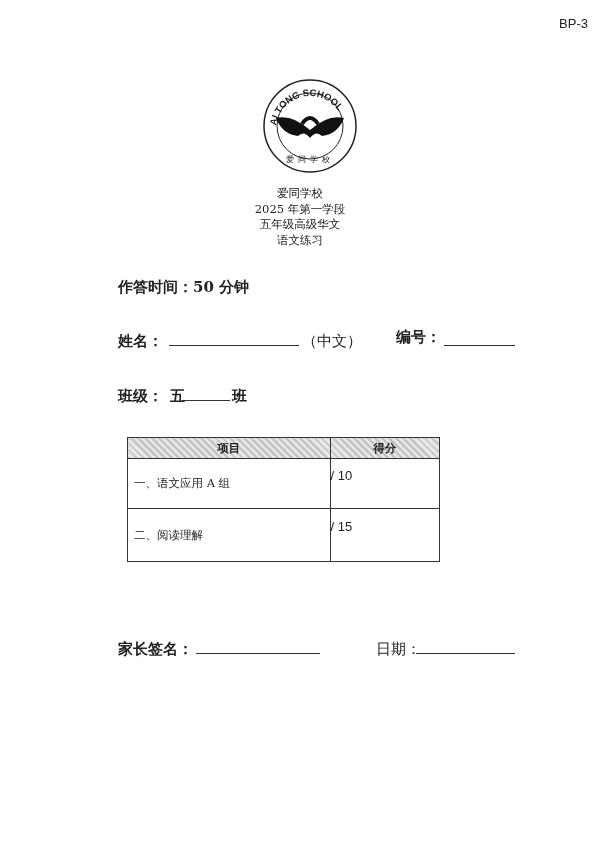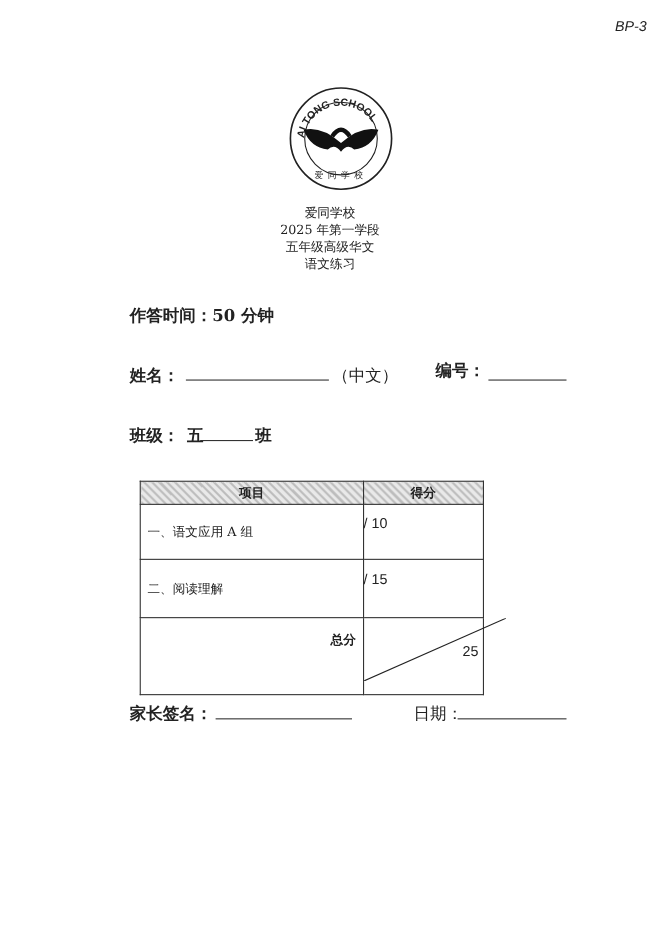--- a/index.html
+++ b/index.html
@@ -1,19 +1,19 @@
 <!DOCTYPE html>
 <html><head>
 <meta charset="utf-8">
 <style>
   html, body { margin:0; padding:0; }
   body { width:600px; height:849px; background:#ffffff; position:relative; overflow:hidden;
          font-family:"DejaVu Sans", sans-serif; color:#222; }
   .abs { position:absolute; }
-  .code { right:12px; top:16px; font-family:"Liberation Sans", sans-serif; font-size:13px; color:#222;font-style:italic; }
+  .code { right:12px; top:16px; font-family:"Liberation Sans", sans-serif; font-size:13px; color:#222; }
   .logo { left:262px; top:78px; width:96px; height:96px; }
   .title-block { left:0; width:600px; top:186px; text-align:center; font-family:"DejaVu Serif", serif; font-size:11.5px; line-height:15.5px; color:#222; }
   .lbl { font-family:"DejaVu Serif", serif; font-weight:bold; font-size:15px; color:#222; white-space:nowrap;text-align:right; }
   .line { border-bottom:1px solid #333; height:0; }
   table.score { position:absolute; left:127px; top:437px; width:313px; border-collapse:collapse; font-family:"DejaVu Serif", serif; font-size:11.5px; }
   table.score td { border:1px solid #333; padding:0; }
   .hdr td { height:20px; background:#d8d8d8; text-align:center; font-weight:bold;
             background-image: repeating-linear-gradient(45deg, #bdbdbd 0 2px, #e9e9e9 2px 5px); }
   .r1 td { height:40px; } .r2 td { height:42px; } .r3 td { height:57px; }
   .item { padding-left:6px !important; }
@@ -71,28 +71,19 @@
     <td>得分</td>
   </tr>
   <tr class="r1">
     <td class="item">一、语文应用 A 组</td>
     <td class="score-cell" style="padding-top:9px !important;">/ 10</td>
   </tr>
   <tr class="r2">
     <td class="item">二、阅读理解</td>
     <td class="score-cell" style="padding-top:10px !important;">/ 15</td>
   </tr>
-  <tr class="r3">
-    <td style="text-align:right; vertical-align:top; padding:12px 6px 0 0; font-weight:bold;">总分</td>
-    <td style="position:relative; vertical-align:top;">
-      <svg class="abs" style="left:0; top:0;" width="129" height="57">
-        <line x1="0" y1="57" x2="129" y2="0" stroke="#222" stroke-width="1"></line>
-      </svg>
-      <div class="abs" style="right:4px; top:22px; font-family:'Liberation Sans', sans-serif; font-size:13px;">25</div>
-    </td>
-  </tr>
 </tbody>
   </table>
 
 <div class="abs lbl" style="left:118px; top:640px;">家长签名：</div>
 <div class="abs line" style="left:196px; top:653px; width:124px;"></div>
 <div class="abs lbl" style="left:376px; top:640px; font-weight:normal;">日期：</div>
 <div class="abs line" style="left:416px; top:653px; width:99px;"></div>
 
 </body></html>

